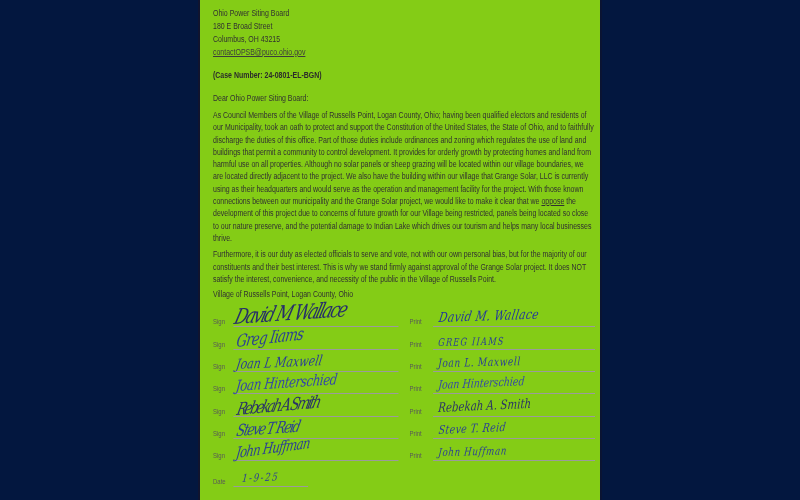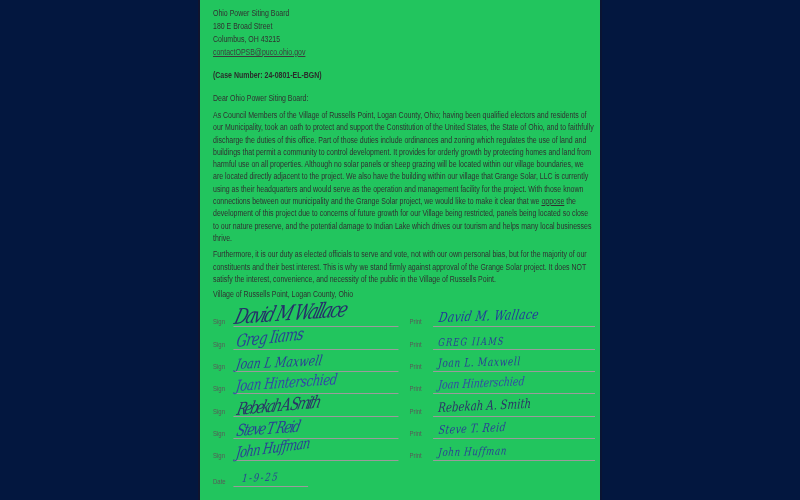--- a/index.html
+++ b/index.html
@@ -3,21 +3,21 @@
 <meta charset="utf-8">
 <style>
   html,body{margin:0;padding:0;}
   body{
     width:800px;height:500px;overflow:hidden;position:relative;
     background:#03173f;
     font-family:"Liberation Sans", sans-serif;
   }
   .paper{
     position:absolute;left:200px;top:0;width:400px;height:500px;
-    background:#22c55e;overflow:hidden;
+    background:#84cc16;overflow:hidden;
     box-shadow:-2px 0 0 0 #10142f, 2px 0 0 0 #0a1433;
   }
   .content{
     position:absolute;left:13px;top:0;width:486px;
     transform:scaleX(0.786);transform-origin:0 0;
     color:#313131;font-size:8.9px;
   }
   .recipient{padding-top:7px;line-height:13px;}
   .email{text-decoration:underline;color:#3c3c3c;}
   .case-number{margin-top:10px;font-weight:700;line-height:13px;color:#2b2b2b;}

